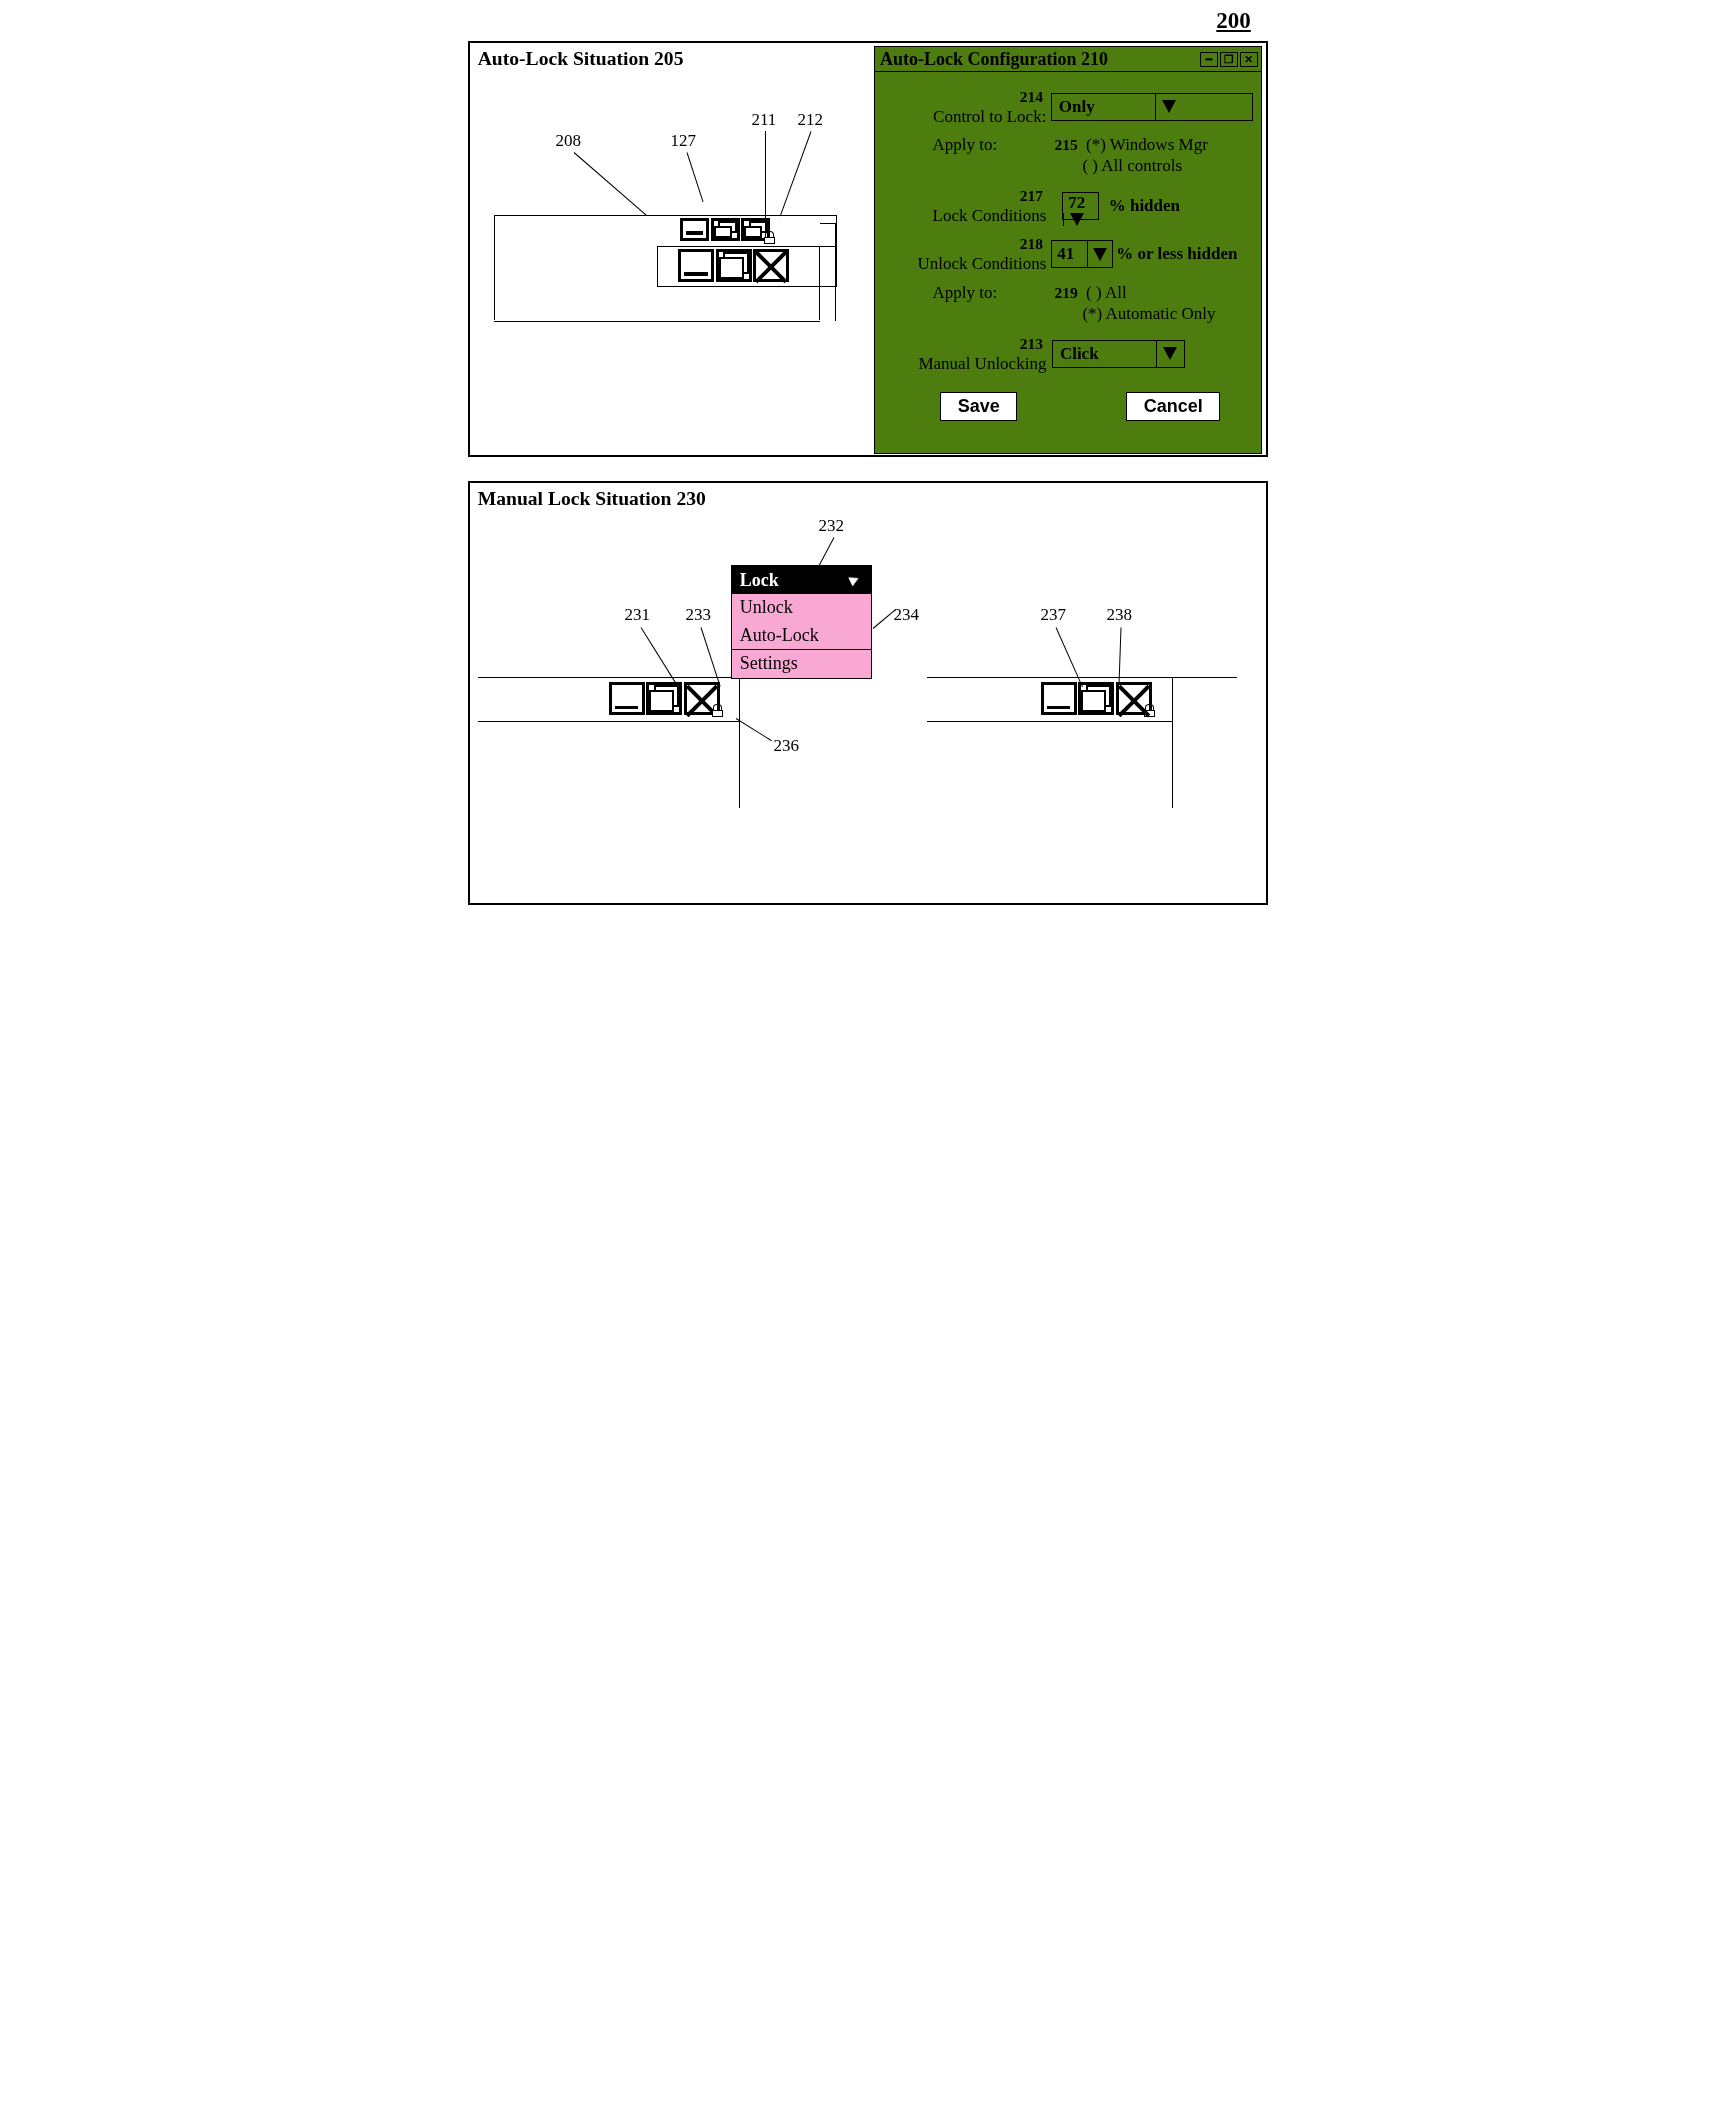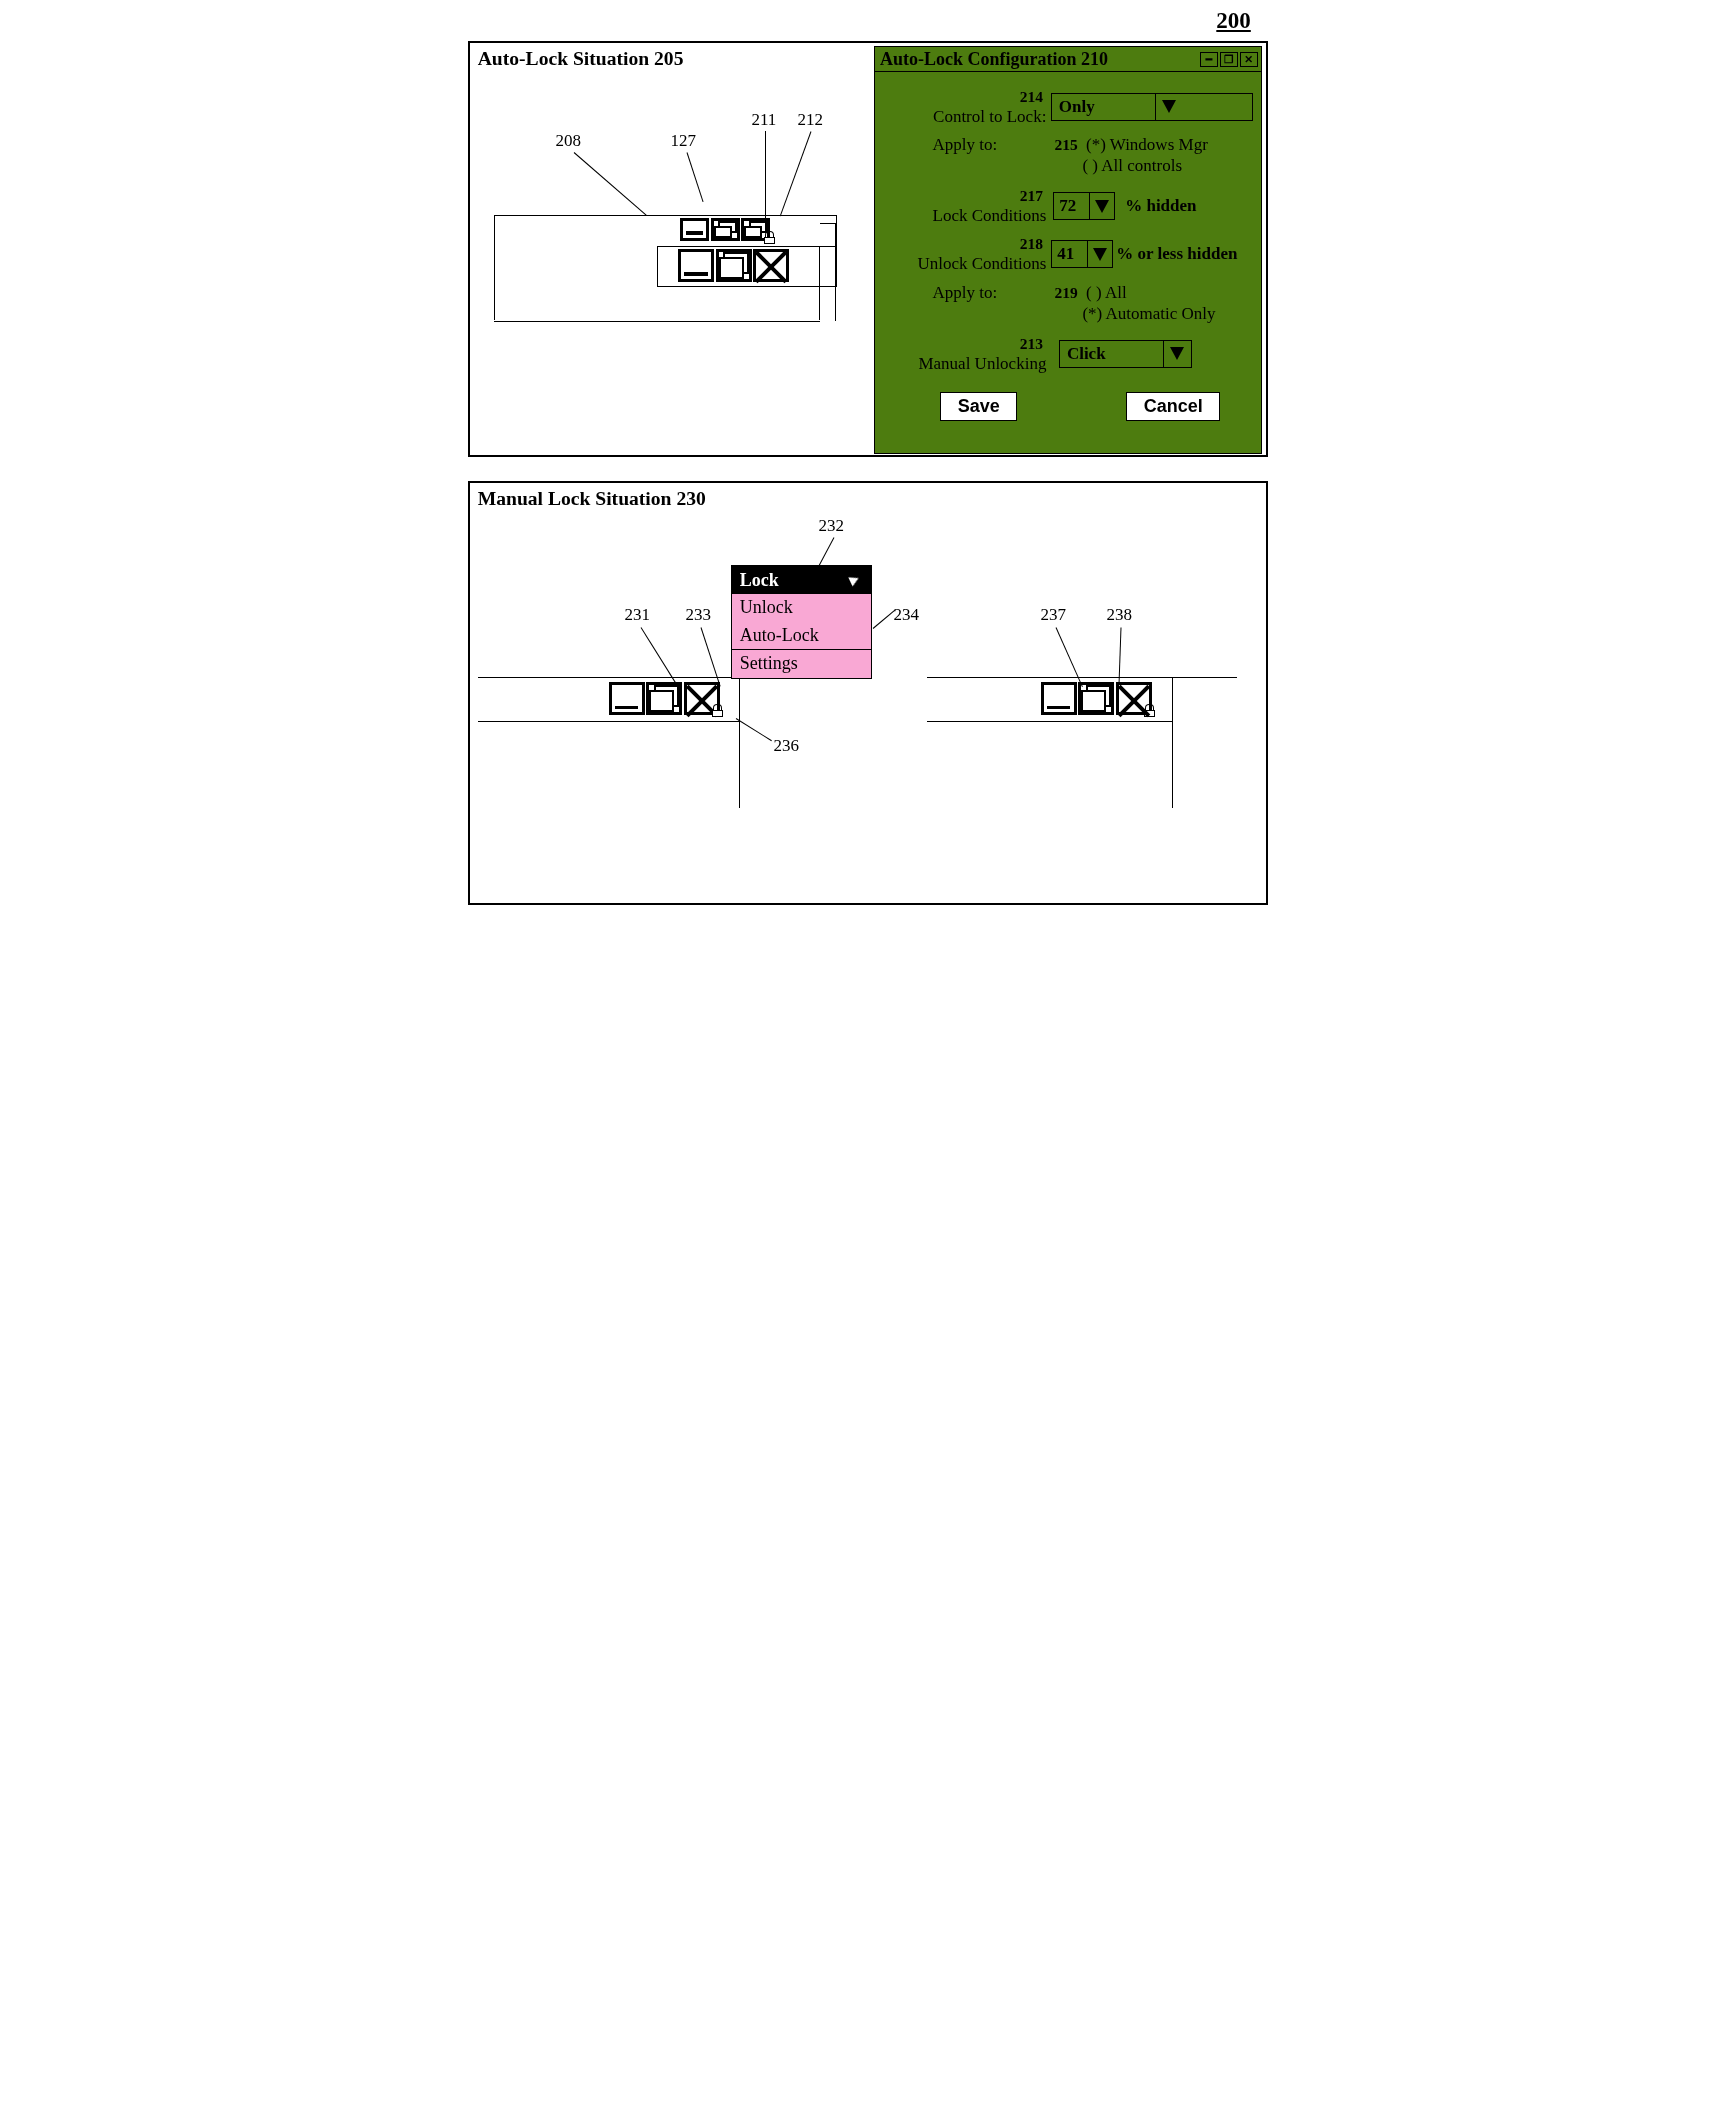--- a/index.html
+++ b/index.html
@@ -149,21 +149,21 @@
           <span style="margin-left:4.9px;">(*) Windows Mgr</span>
         </div>
         <div class="radio-col"><span>( ) All controls</span></div>
 
 
         <div class="row">
           <div style="flex:0 0 163px;text-align:right;">
             <span class="refnum">217</span><br>
             <span>Lock Conditions</span>
           </div>
-          <div class="selbox small" style="margin-left:7px;">
+          <div class="selbox small" style="margin-left:16px;flex-direction:column;">
             <div class="val">72</div>
             <div class="arrow">
                 <div class="tri"></div>
               </div>
           </div>
           <span style="margin-left:10px;font-weight:bold;">% hidden</span>
         </div>
 
         <div class="row">
           <div style="flex:0 0 163px;text-align:right;">
@@ -184,21 +184,21 @@
           <span class="refnum">219</span>
           <span style="margin-left:4.9px;">( ) All</span>
         </div>
         <div class="radio-col"><span>(*) Automatic Only</span></div>
 
         <div class="row">
           <div style="flex:0 0 163px;text-align:right;">
             <span class="refnum">213</span><br>
             <span>Manual Unlocking</span>
           </div>
-          <div class="selbox" style="margin-left:13px;width:131px;">
+          <div class="selbox" style="margin-left:6px;width:131px;">
             <div class="val">Click</div>
             <div class="arrow">
                 <div class="tri"></div>
               </div>
           </div>
         </div>
 
         <div class="btnbar">
           <button class="btn">Save</button>
           <button class="btn">Cancel</button>

